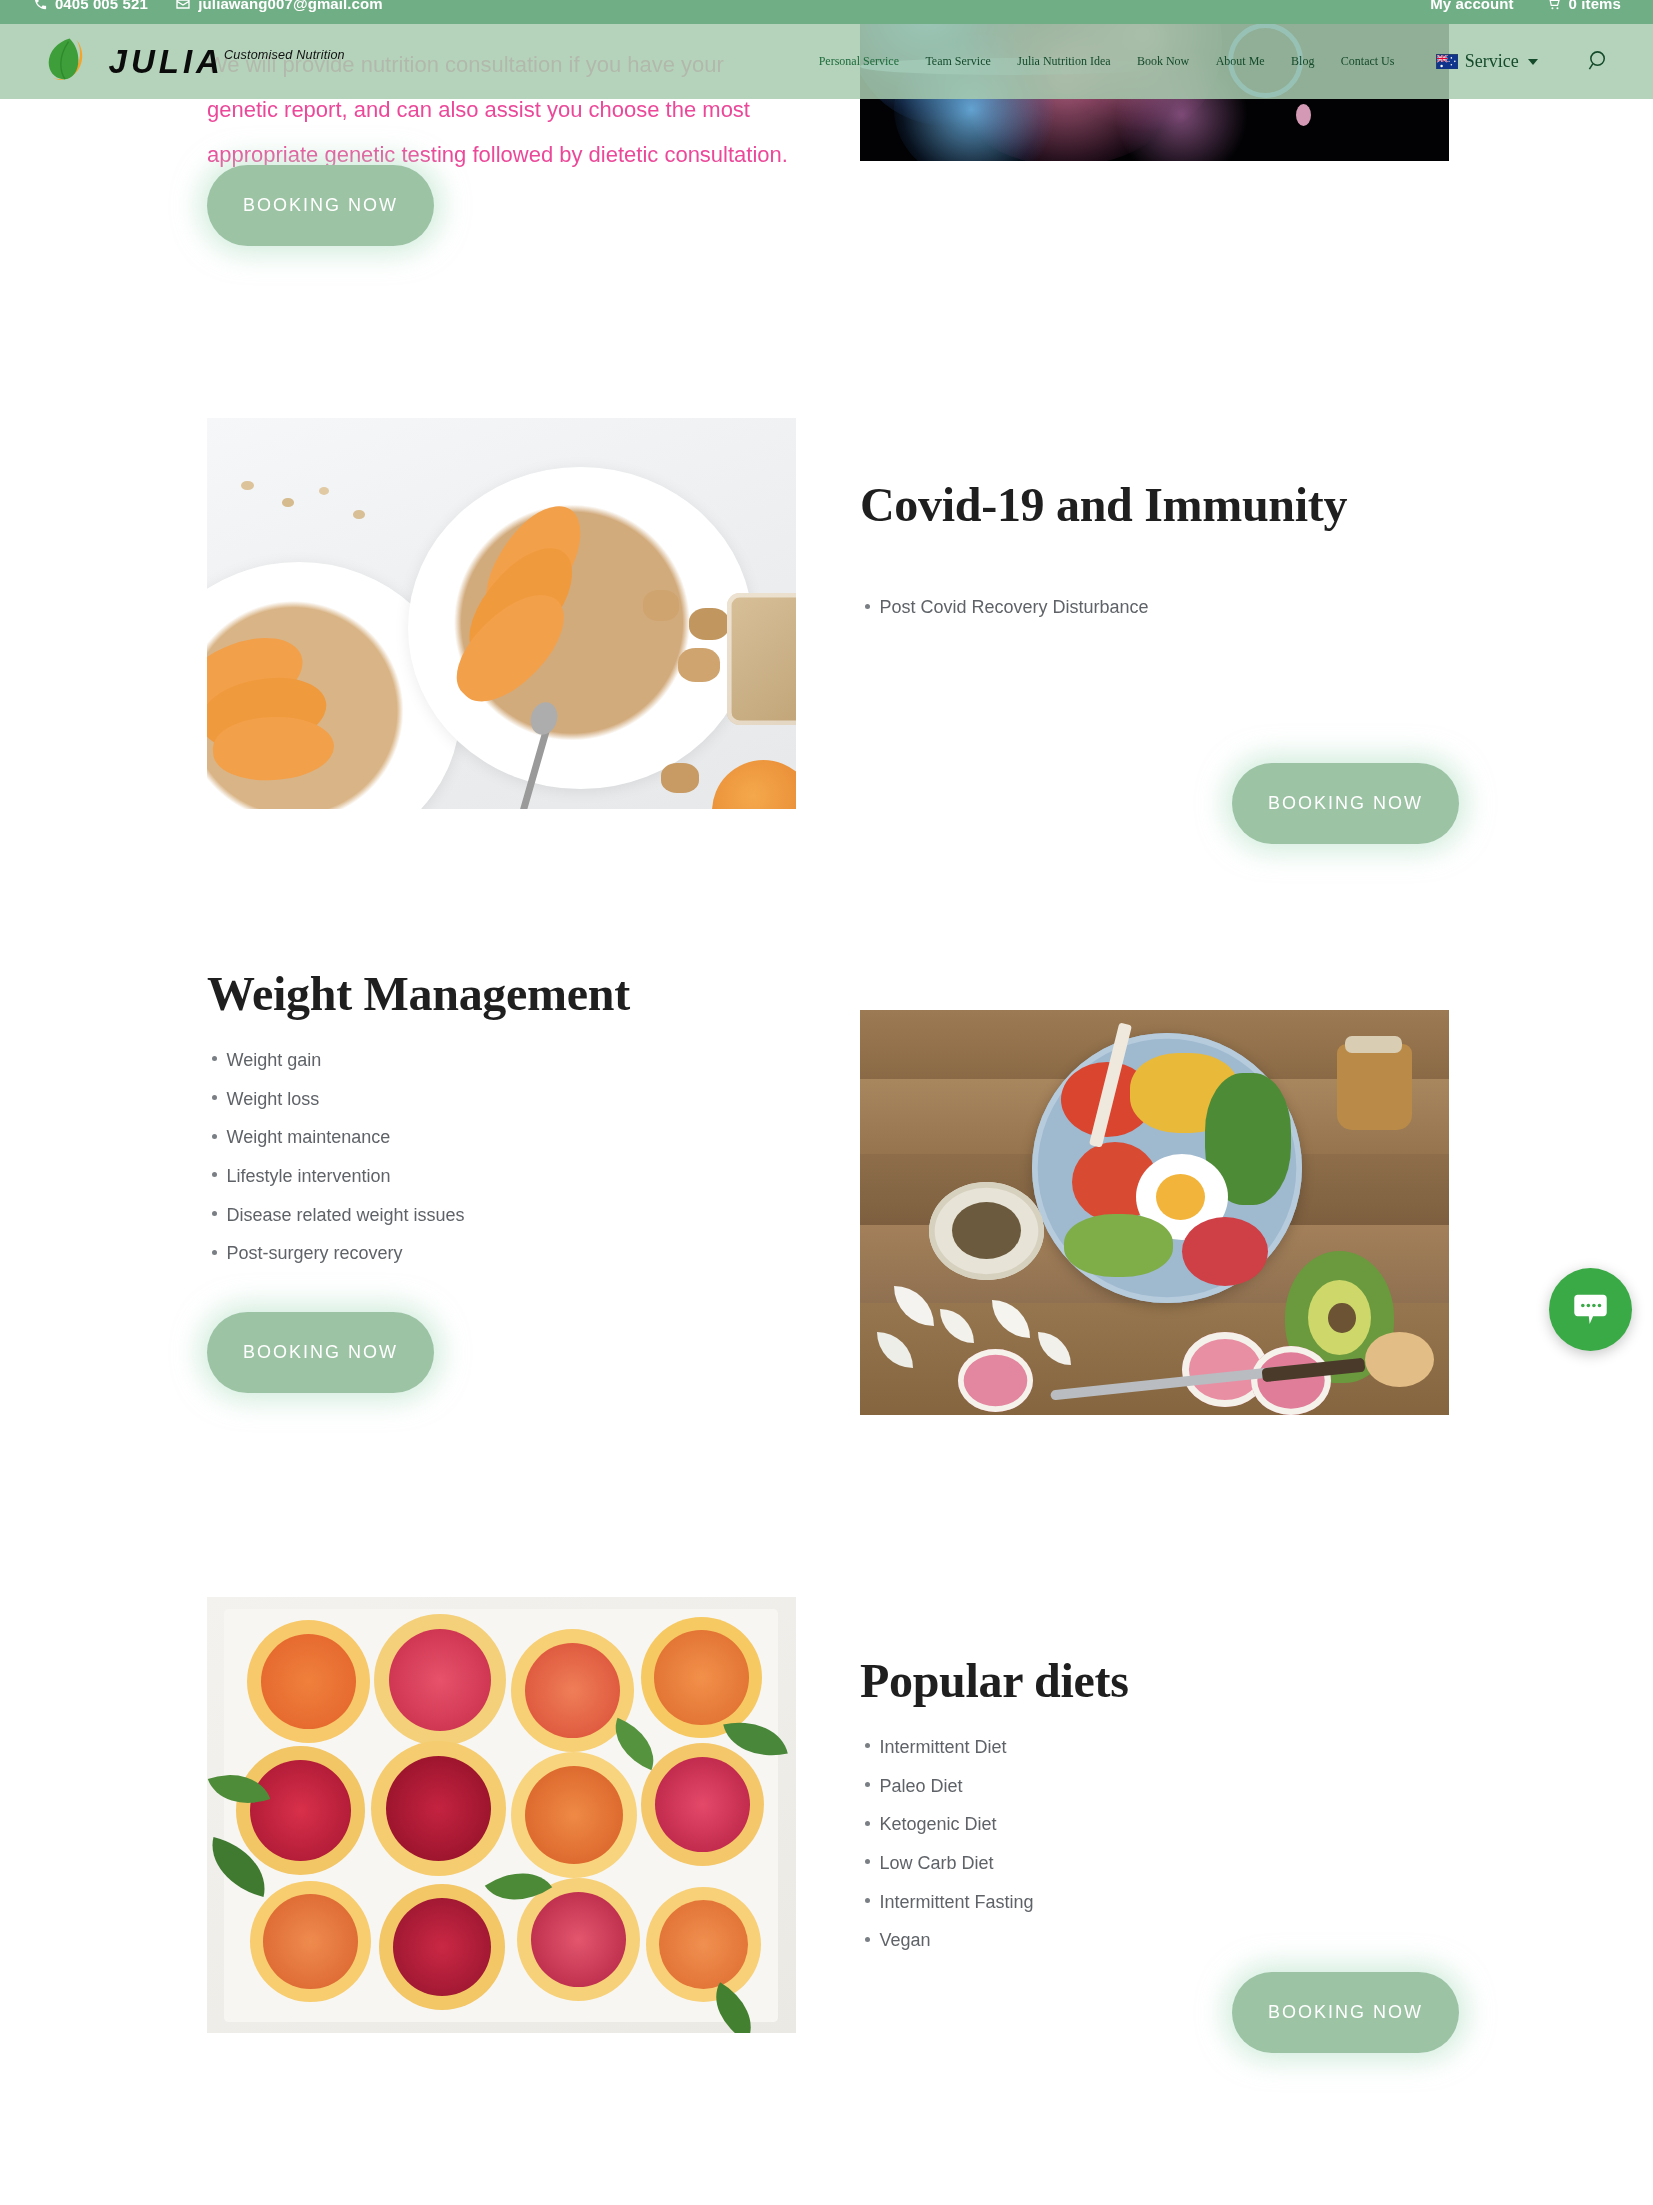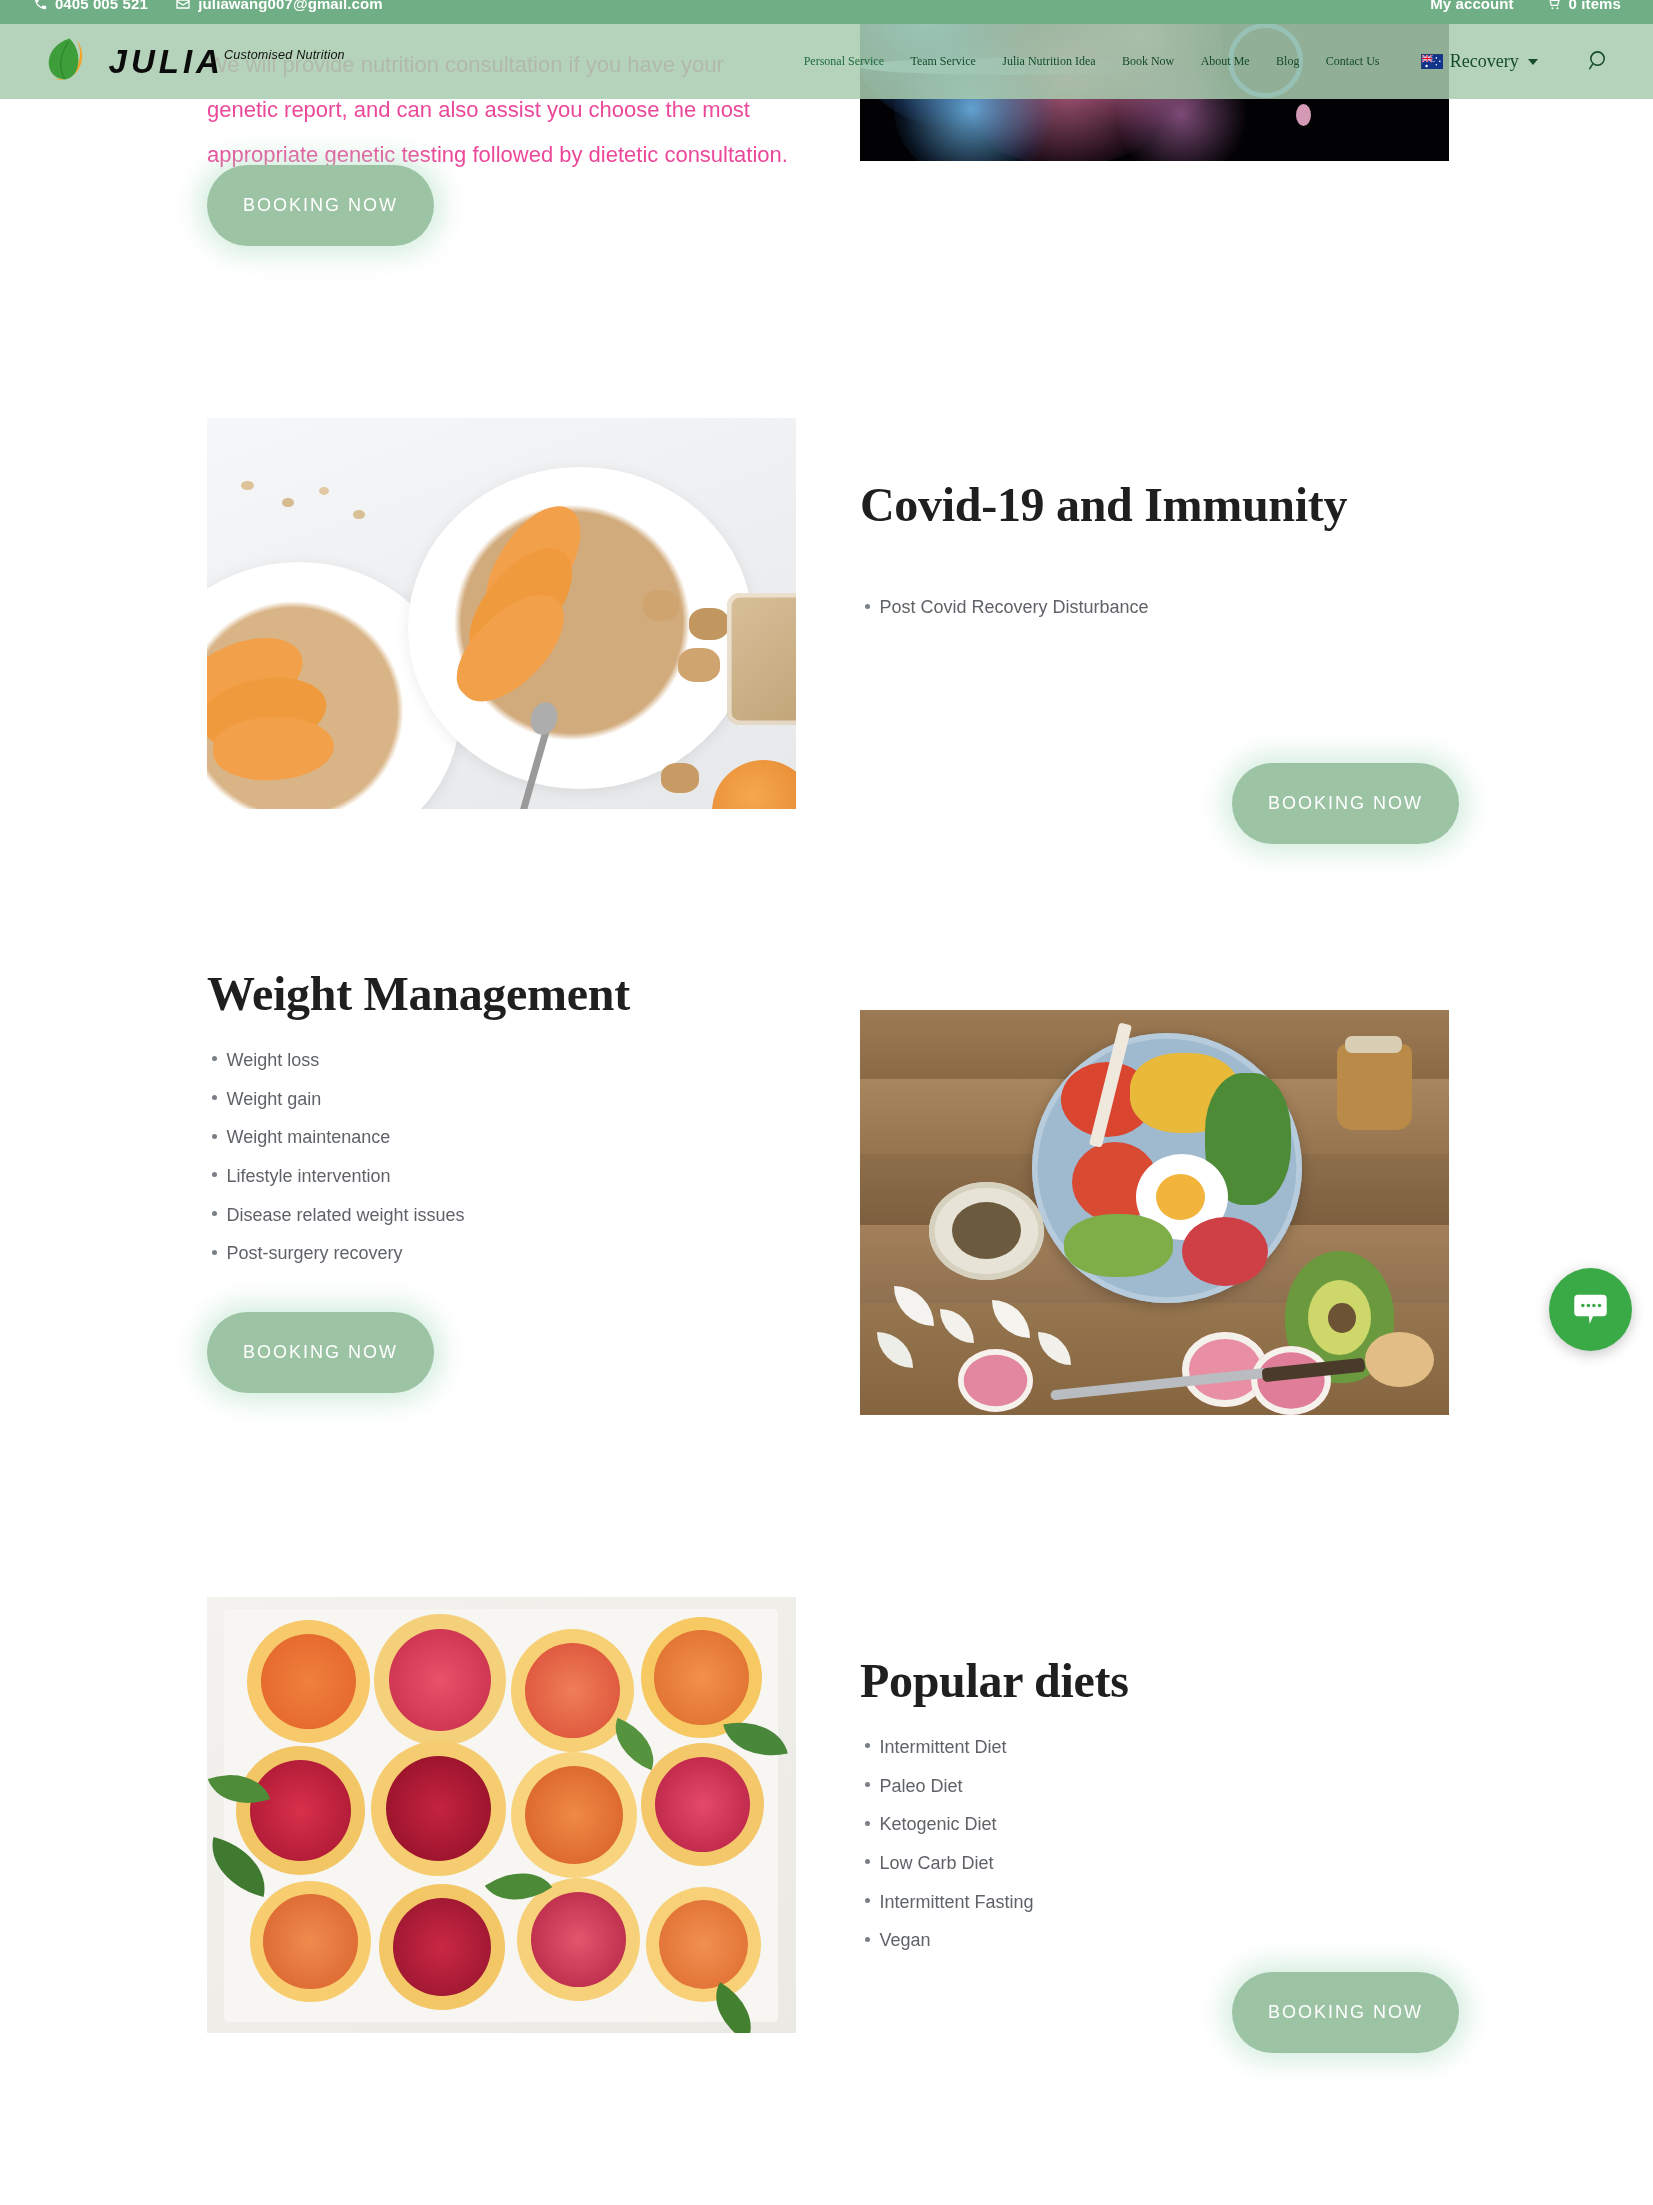--- a/index.html
+++ b/index.html
@@ -199,21 +199,21 @@
             <path d="M0 0l18 12M18 0L0 12" stroke="#e4002b" stroke-width="1.2"></path>
             <path d="M9 0v12M0 6h18" stroke="#fff" stroke-width="3.4"></path>
             <path d="M9 0v12M0 6h18" stroke="#e4002b" stroke-width="1.8"></path>
             <circle cx="8" cy="19" r="2.1" fill="#fff"></circle>
             <circle cx="25" cy="5" r="1.4" fill="#fff"></circle>
             <circle cx="25" cy="17" r="1.4" fill="#fff"></circle>
             <circle cx="31" cy="11" r="1.4" fill="#fff"></circle>
             <circle cx="21" cy="11" r="1" fill="#fff"></circle>
           </svg>
         </span>
-        <span class="lang-label">Recovery</span>
+        <span class="lang-label">Service</span>
         <span class="chev"></span>
       </div>
 
       <span class="searchbtn">
         <svg width="23" height="23" viewBox="0 0 24 24" fill="none" stroke="#154a2b" stroke-width="1.6">
           <circle cx="11" cy="10" r="7"></circle>
           <path d="M6 15.5L2.5 21"></path>
         </svg>
       </span>
     </div>
@@ -257,22 +257,22 @@
     <h2 class="heading">Covid-19 and Immunity</h2>
     <ul class="bullets" style="margin-top:64px;">
       <li>Post Covid Recovery Disturbance</li>
     </ul>
   </div>
   <button class="btn-book" style="position:absolute; left:1232px; top:763px;">BOOKING NOW</button>
 
   <div class="col-left" style="top:969px;">
     <h2 class="heading">Weight Management</h2>
     <ul class="bullets" style="margin-top:27.6px;">
+      <li>Weight gain</li>
       <li>Weight loss</li>
-      <li>Weight gain</li>
       <li>Weight maintenance</li>
       <li>Lifestyle intervention</li>
       <li>Disease related weight issues</li>
       <li>Post-surgery recovery</li>
     </ul>
   </div>
   <button class="btn-book" style="position:absolute; left:207px; top:1312px;">BOOKING NOW</button>
 
   <div class="photo img-veg" style="left:860px; top:1010px; width:589px; height:405px;">
     <div class="plank" style="left:0; top:0;   width:589px; height:69px; background:linear-gradient(180deg,#9c7a53,#8a6a46);"></div>

